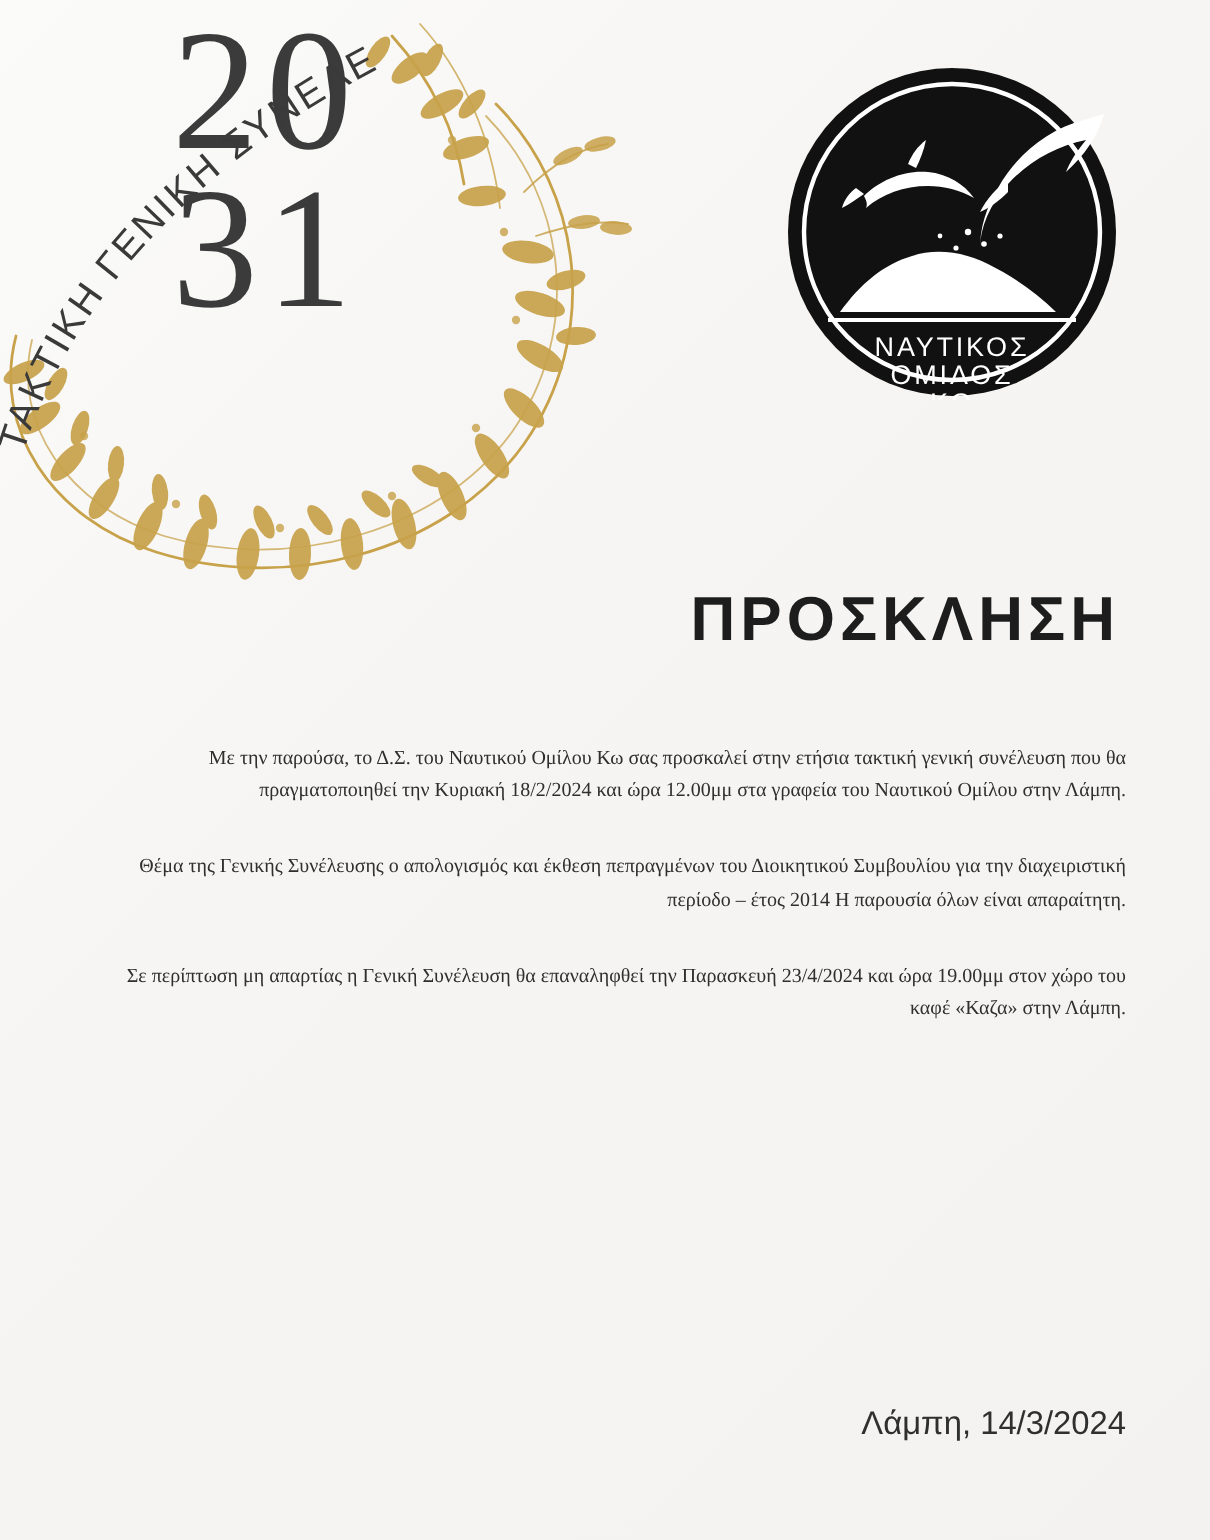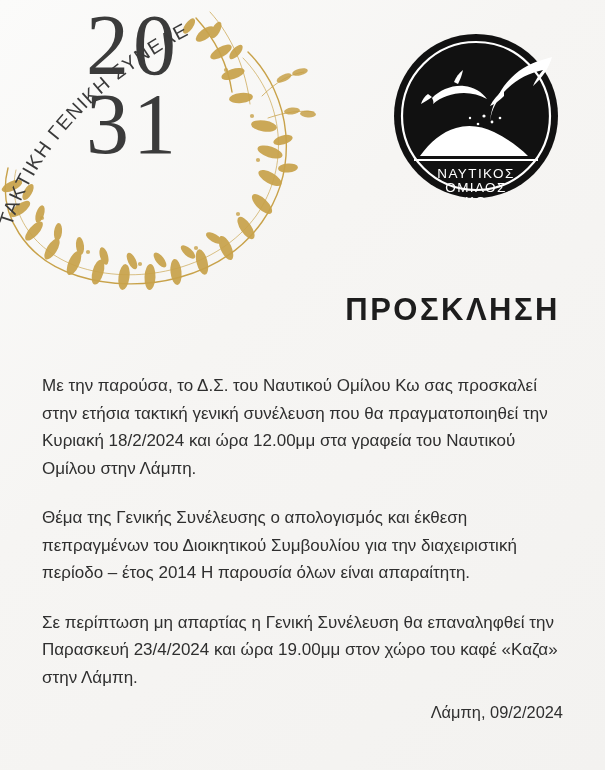--- a/index.html
+++ b/index.html
@@ -96,26 +96,26 @@
   }
 
   
   .body-wrap {
     position: absolute;
     left: 42px;
     right: 42px;
     top: 372px;
   }
   .para {
-    text-align: left;
+    text-align: right;
     color: #2f2f2f;
-    font-size: 17px;
+    font-size: 10px;
     line-height: 1.62;
     margin: 0 0 22px 0;
-    font-family: Liberation Sans, sans-serif;
+    font-family: Liberation Serif, serif;
   }
   .para:last-child { margin-bottom: 0; }
 
   .signature {
     position: absolute;
     right: 42px;
     top: 700px;
     text-align: right;
     color: #2f2f2f;
     font-size: 16.4px;
@@ -259,16 +259,16 @@
 
   <div class="title">ΠΡΟΣΚΛΗΣΗ</div>
 
   <div class="body-wrap">
     <p class="para">Με την παρούσα, το Δ.Σ. του Ναυτικού Ομίλου Κω σας προσκαλεί στην ετήσια τακτική γενική συνέλευση που θα πραγματοποιηθεί την Κυριακή 18/2/2024 και ώρα 12.00μμ στα γραφεία του Ναυτικού Ομίλου στην Λάμπη.</p>
     <p class="para">Θέμα της Γενικής Συνέλευσης ο απολογισμός και έκθεση πεπραγμένων του Διοικητικού Συμβουλίου για την διαχειριστική περίοδο – έτος 2014 Η παρουσία όλων είναι απαραίτητη.</p>
     <p class="para">Σε περίπτωση μη απαρτίας η Γενική Συνέλευση θα επαναληφθεί την Παρασκευή 23/4/2024 και ώρα 19.00μμ στον χώρο του καφέ «Καζα» στην Λάμπη.</p>
   </div>
 
   <div class="signature">
-    <div>Λάμπη, 09/2/2024</div>
+    <div>Λάμπη, 14/3/2024</div>
   </div>
 
 </div>
 
 </body></html>

